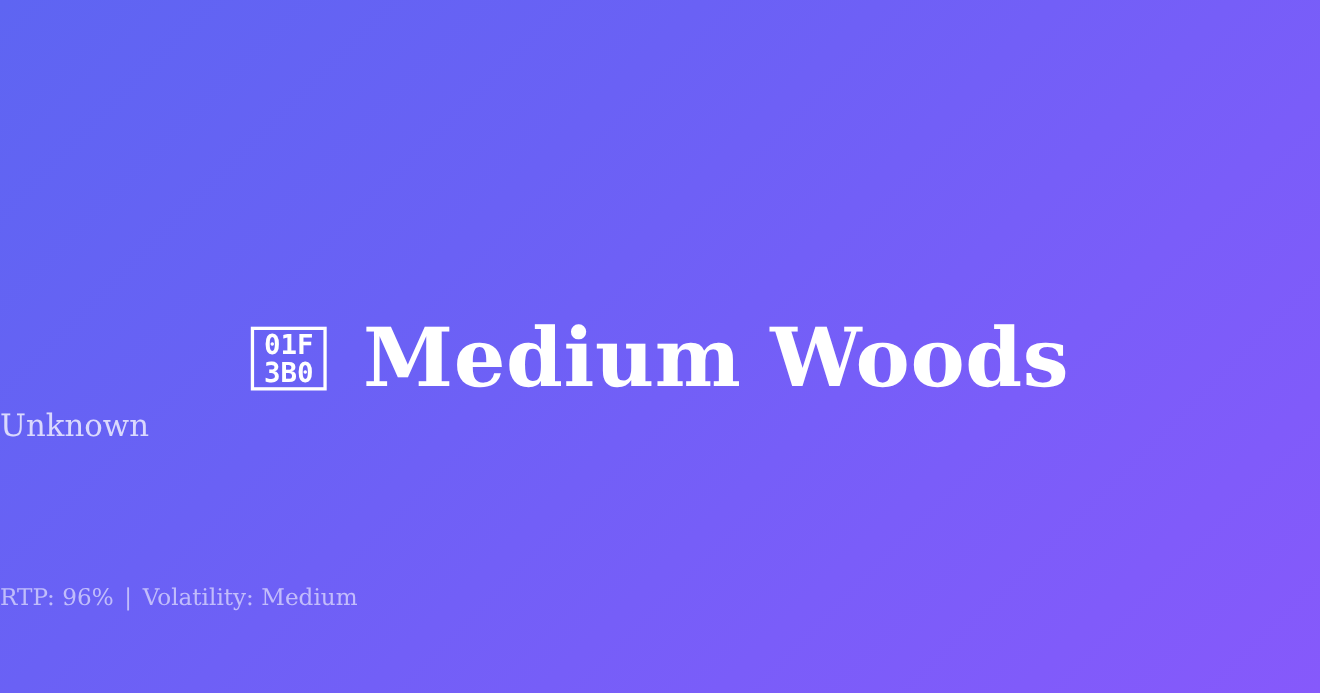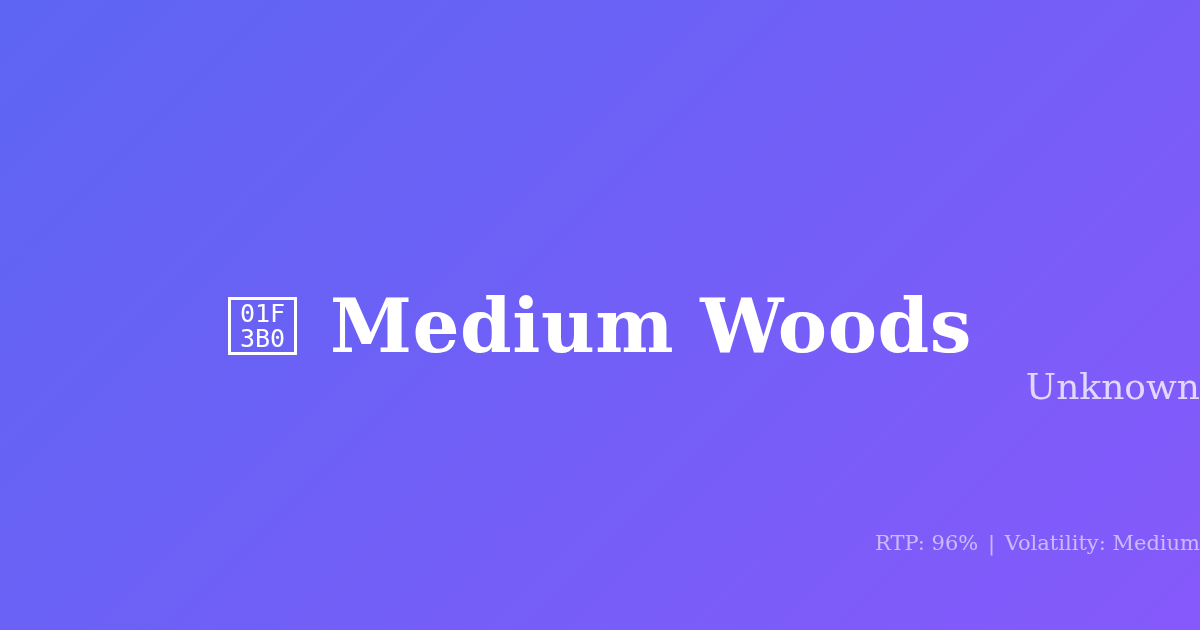--- a/index.html
+++ b/index.html
@@ -52,33 +52,33 @@
     align-items: center;
     justify-content: center;
     gap: 33px;
     pointer-events: auto;
   }
 
   
   .tofu {
     display: inline-flex;
     flex-direction: column;
-    align-items: center;
+    align-items: flex-end;
     justify-content: center;
     box-sizing: border-box;
     width: 69px;
     height: 58px;
     border: 3px solid #ffffff;
     font-family: "DejaVu Sans Mono", "Liberation Mono", monospace;
-    font-weight: 400;
+    font-weight: 700;
     font-size: 25px;
     line-height: 25px;
     letter-spacing: 0px;
     color: #ffffff;
-    padding: 0 20px;
+    padding: 0 9px;
     flex: 0 0 auto;
   }
 
   .tofu-row {
     display: block;
     white-space: pre;
   }
 
   .game-title {
     font-family: "DejaVu Serif", "Liberation Serif", serif;
@@ -89,36 +89,36 @@
     white-space: nowrap;
     letter-spacing: 0.5px;
   }
 
   
   .provider {
     position: absolute;
     top: 362px;
     left: 0;
     width: 1200px;
-    text-align: right;
+    text-align: left;
     font-family: "DejaVu Serif", "Liberation Serif", serif;
     font-weight: 400;
-    font-size: 36px;
+    font-size: 28px;
     line-height: 50px;
     color: rgba(255, 255, 255, 0.76);
     white-space: nowrap;
   }
 
   
   .meta {
     position: absolute;
     top: 529px;
     left: 0;
     width: 1200px;
-    text-align: right;
+    text-align: left;
     font-family: "DejaVu Serif", "Liberation Serif", serif;
     font-weight: 400;
     font-size: 21px;
     line-height: 28px;
     color: rgba(255, 255, 255, 0.58);
     white-space: nowrap;
   }
 
   .meta-sep {
     padding: 0 3px;

